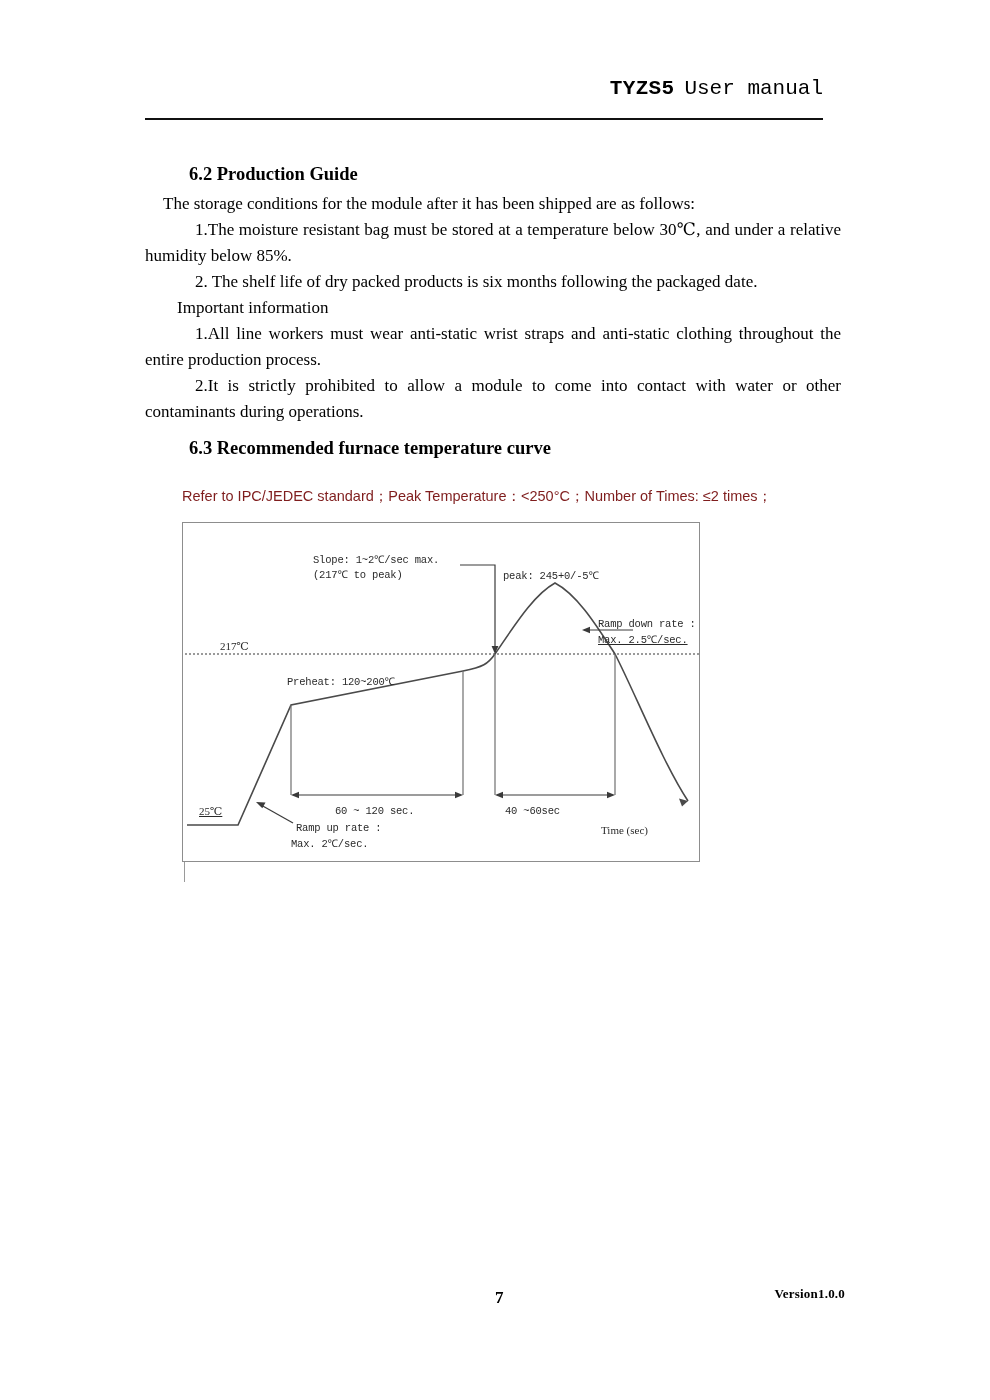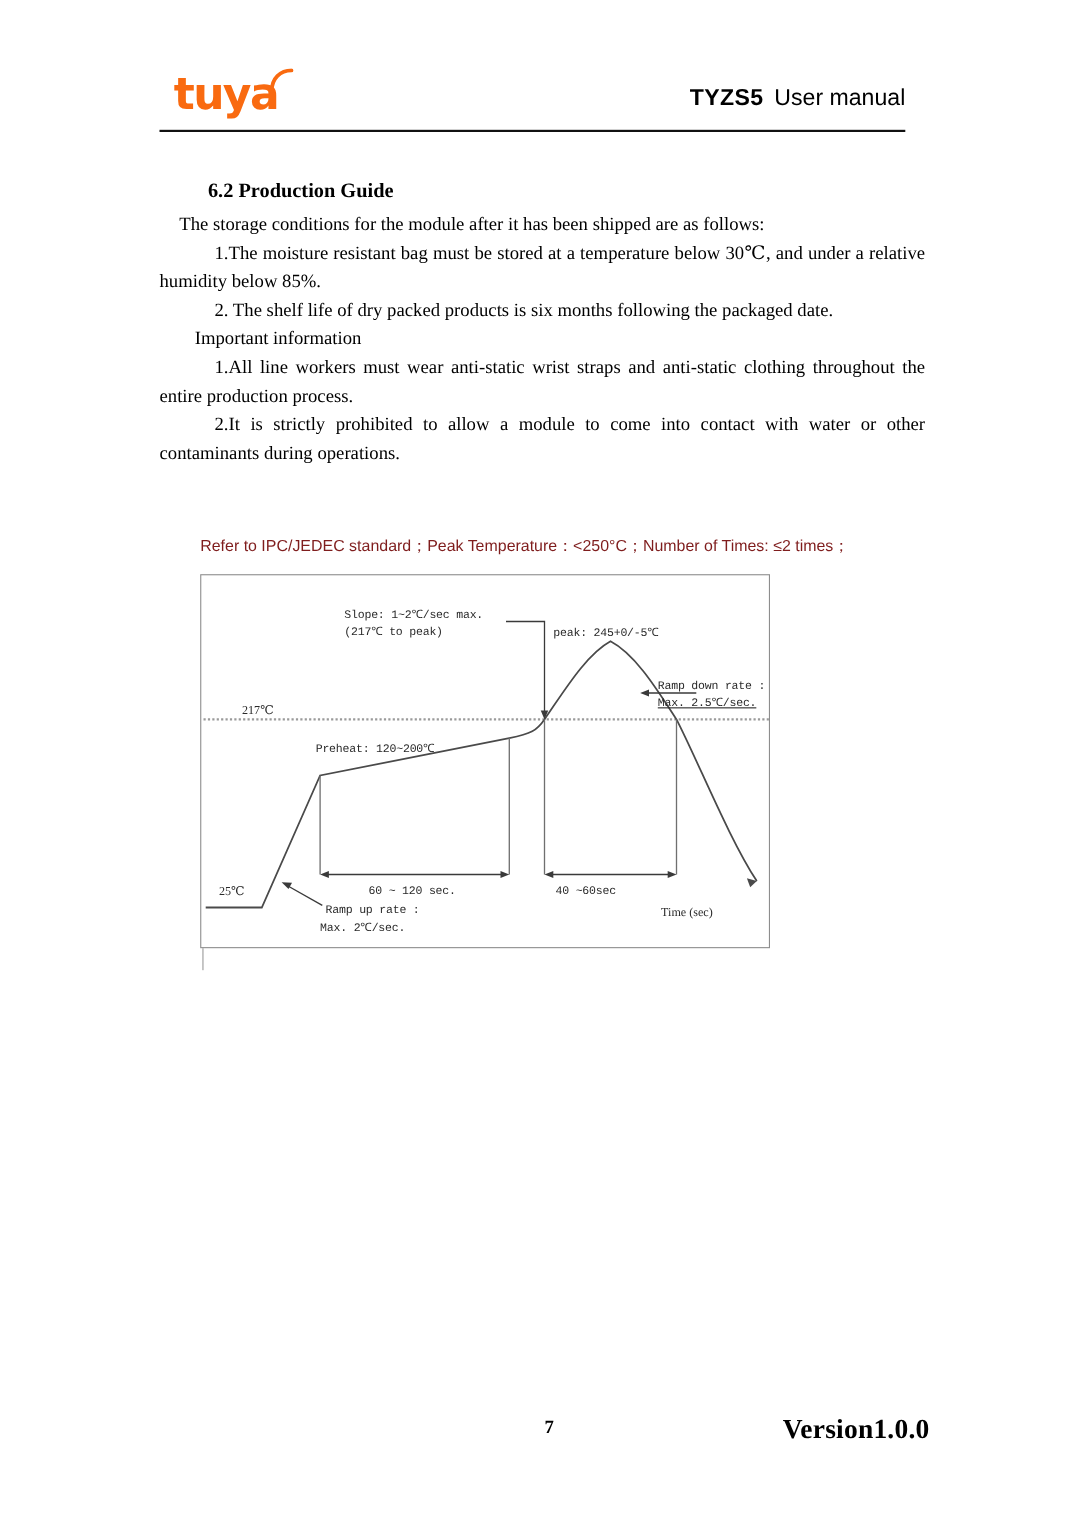--- a/index.html
+++ b/index.html
@@ -55,21 +55,21 @@
     left: 86px;
     top: 2px;
     width: 26px;
     height: 24px;
   }
   .header-title {
     position: absolute;
     right: 0;
     top: 24px;
     text-align: right;
-    font-family: Liberation Sans, sans-serif;
+    font-family: Liberation Mono, monospace;
     font-size: 21px;
     line-height: 26px;
     white-space: nowrap;
   }
   .header-title .model {
     font-weight: 700;
     letter-spacing: 0.3px;
   }
   .header-title .doctype {
     font-weight: 400;
@@ -192,39 +192,32 @@
     position: absolute;
     left: 350px;
     top: 0;
     font-size: 17px;
     font-weight: 700;
   }
   .version {
     position: absolute;
     right: 0;
     top: -2px;
-    font-size: 25px;
+    font-size: 13px;
     font-weight: 700;
     letter-spacing: 0.2px;
   }
 </style>
 </head>
 <body>
 
 <div class="page">
 
   <div class="header">
 
-    <div class="logo">
-      <div class="logo-text">tuya</div>
-      <svg class="logo-arc" viewBox="0 0 26 24">
-        <path d="M3 21 C3 9, 11 2, 21 2" stroke="#F96A10" stroke-width="3.4" fill="none" stroke-linecap="round"></path>
-        <path d="M9 21 C9 14, 14 9.5, 20 9.5" stroke="#ffffff" stroke-width="3.2" fill="none" stroke-linecap="round"></path>
-      </svg>
-    </div>
 
     <div class="header-title">
       <span class="model">TYZS5</span><span class="doctype">User manual</span>
     </div>
   </div>
   <div class="header-rule"></div>
 
   <div class="content">
 
     <h2 class="h2">6.2 Production Guide</h2>
@@ -234,20 +227,21 @@
     <p class="para indent noindent-just">1.The moisture resistant bag must be stored at a temperature below 30℃, and under a relative humidity below 85%.</p>
 
     <p class="para indent">2. The shelf life of dry packed products is six months following the packaged date.</p>
 
     <p class="para info">Important information</p>
 
     <p class="para indent noindent-just">1.All line workers must wear anti-static wrist straps and anti-static clothing throughout the entire production process.</p>
 
     <p class="para indent noindent-just">2.It is strictly prohibited to allow a module to come into contact with water or other contaminants during operations.</p>
 
+    <h2 class="h2 second">6.3 Recommended furnace temperature curve</h2>
   </div>
 
   <div class="figure">
 
     <div class="fig-caption">Refer to IPC/JEDEC standard；Peak Temperature：&lt;250°C；Number of Times:  ≤2 times；</div>
 
     <div class="chart-box">
 
       <svg class="chart-svg" width="518" height="340" viewBox="0 0 518 340">
 
@@ -276,21 +270,21 @@
 
         <line x1="404" y1="107" x2="450" y2="107" stroke="#3a3a3a" stroke-width="1.2"></line>
         <path d="M 399 107 l 8 -3.2 l 0 6.4 z" fill="#3a3a3a"></path>
 
         <line x1="110" y1="300" x2="78" y2="282" stroke="#3a3a3a" stroke-width="1.2"></line>
         <path d="M 73 279 l 9.5 0.6 l -3.2 5.6 z" fill="#3a3a3a"></path>
       </svg>
 
       <div class="lbl" style="left:16px; top:116px;margin-left:21px;">217℃</div>
 
-      <div class="lbl" style="left:16px; top:281px;">25℃</div>
+      <div class="lbl" style="left:16px; top:281px;text-decoration:underline;">25℃</div>
 
       <div class="lbl mono" style="left:130px; top:30px;">Slope: 1~2℃/sec max.</div>
       <div class="lbl mono" style="left:130px; top:45px;">(217℃ to peak)</div>
 
       <div class="lbl mono" style="left:320px; top:46px;">peak: 245+0/-5℃</div>
 
       <div class="lbl mono" style="left:415px; top:94px;">Ramp down rate :</div>
       <div class="lbl mono" style="left:415px; top:110px;text-decoration:underline;">Max. 2.5℃/sec.</div>
 
       <div class="lbl mono" style="left:104px; top:152px;">Preheat: 120~200℃</div>

